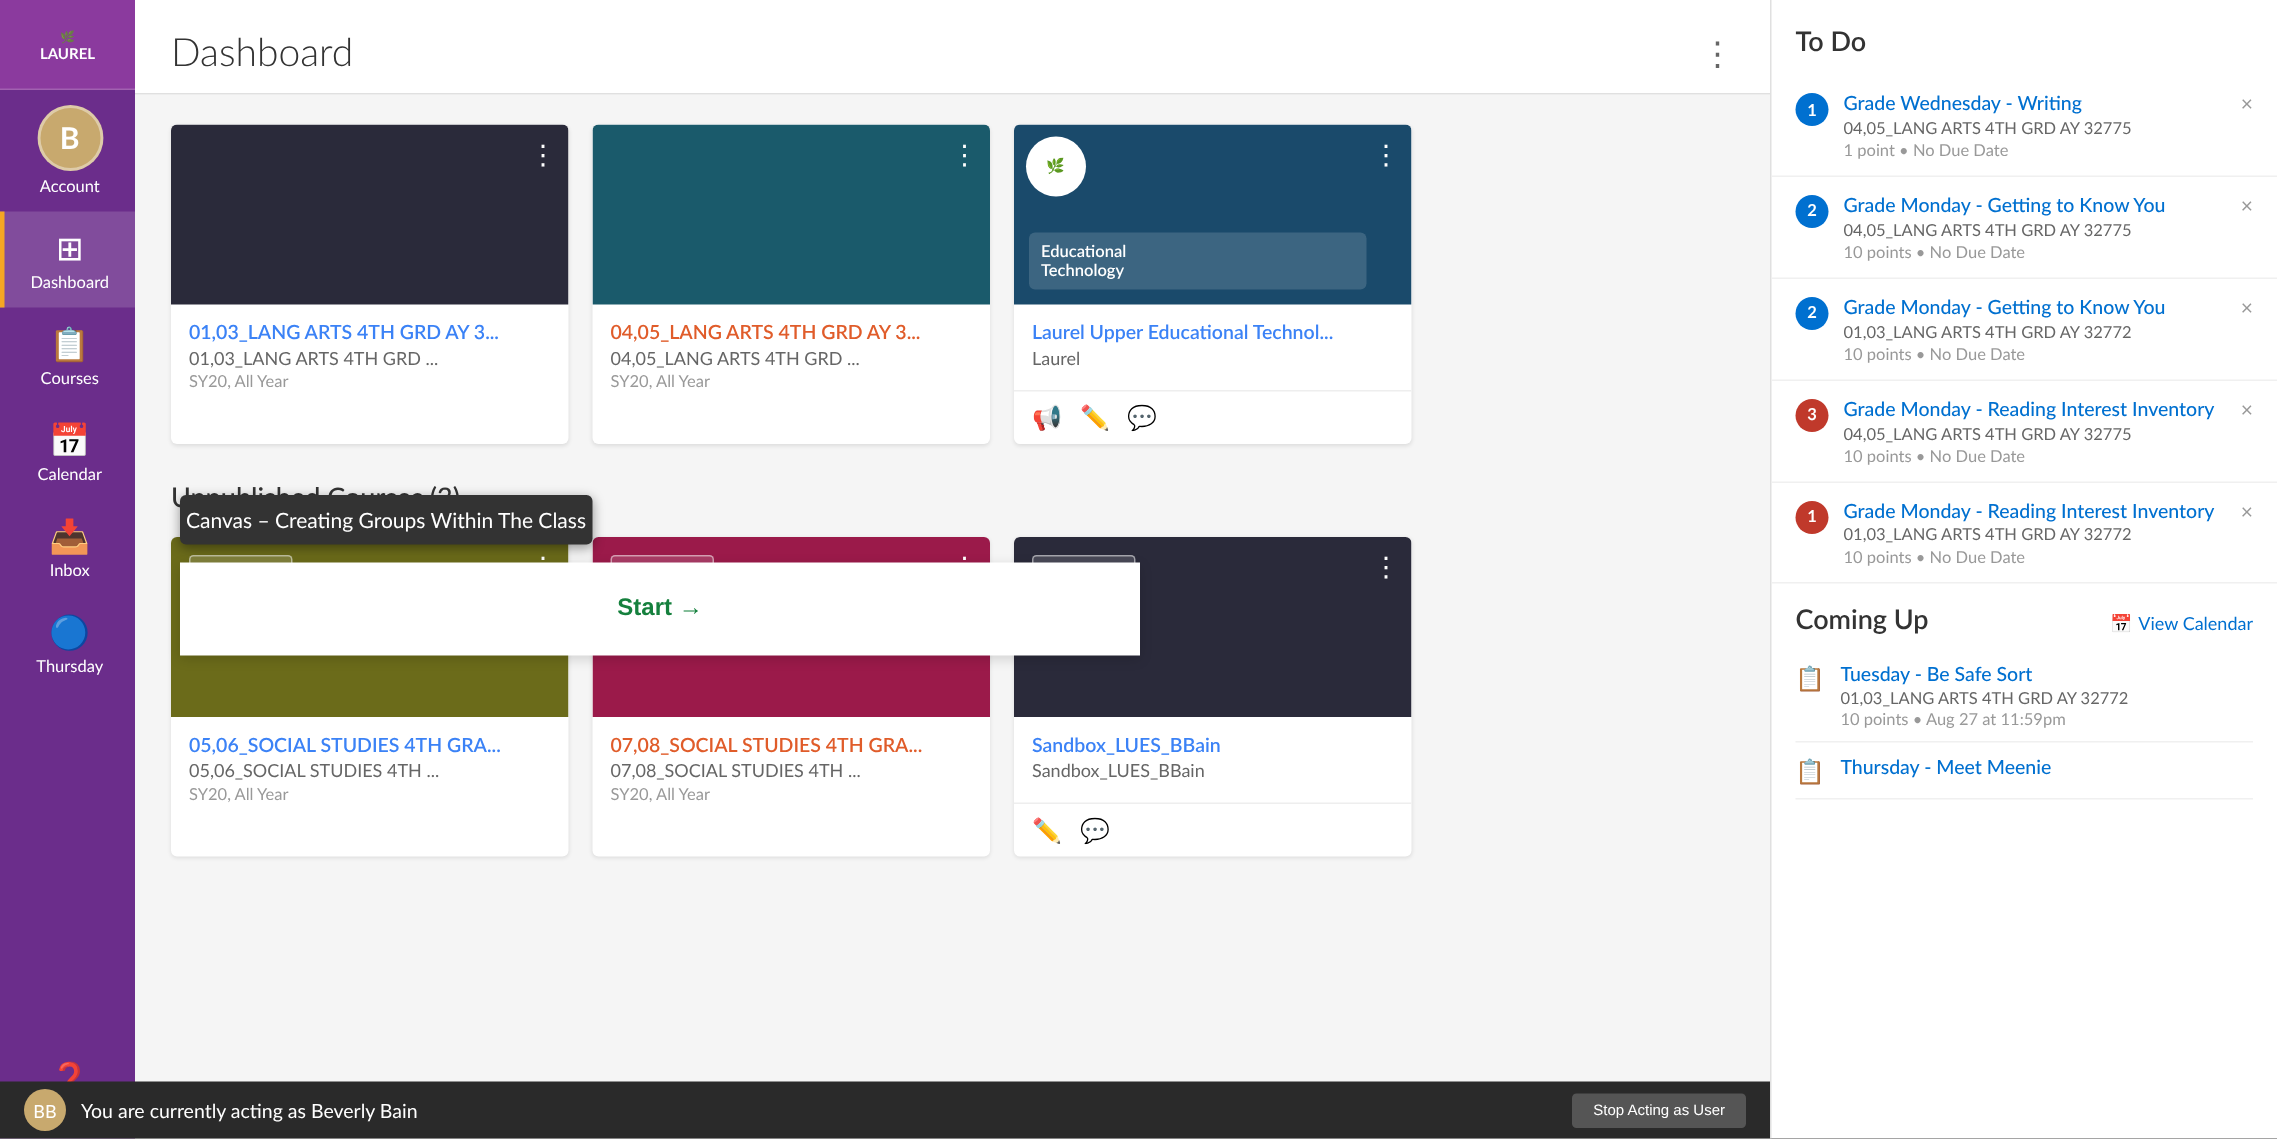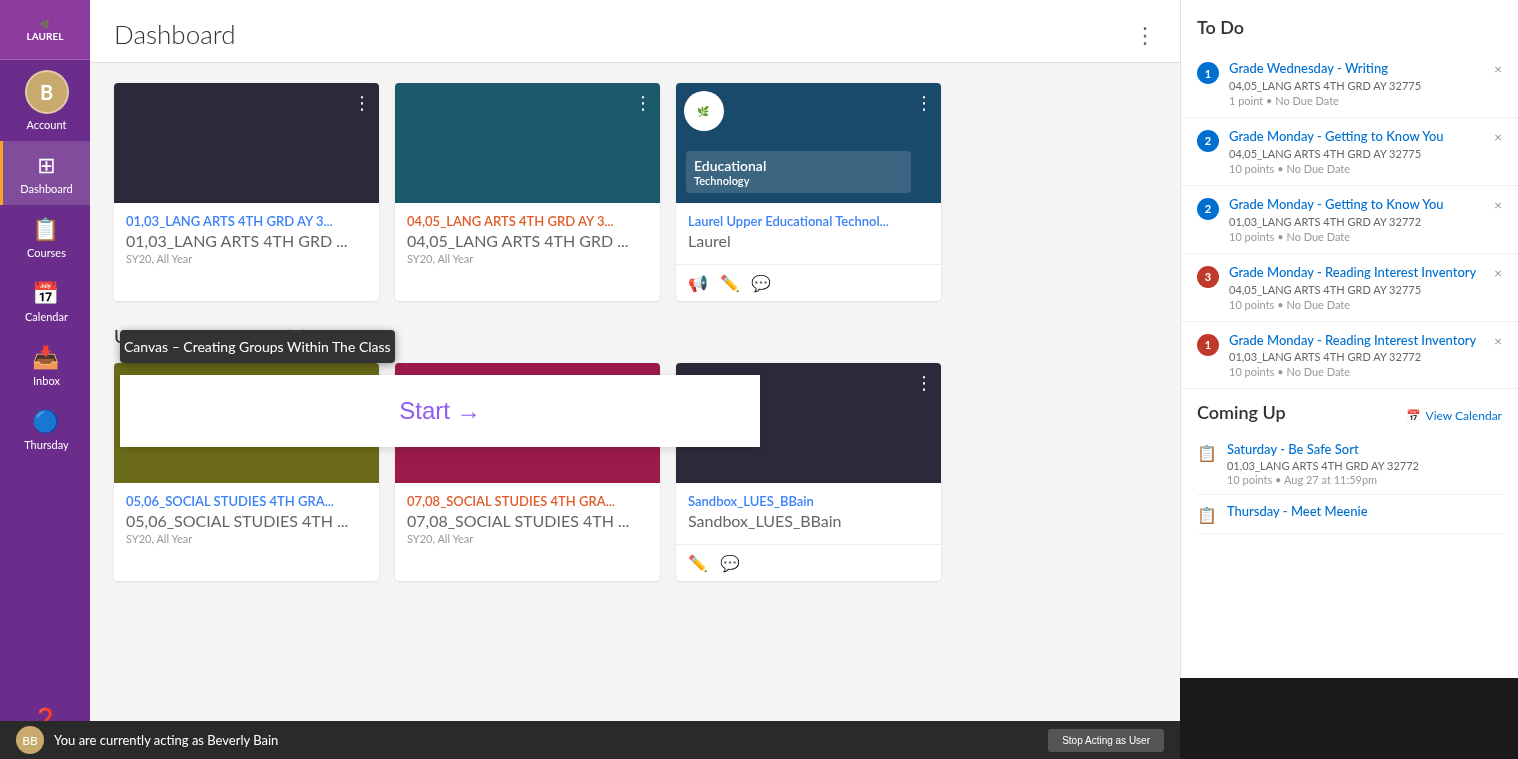--- a/index.html
+++ b/index.html
@@ -129,21 +129,21 @@
     .course-card-title {
       font-size: 13px;
       font-weight: 600;
       color: #3b82f6;
       white-space: nowrap;
       overflow: hidden;
       text-overflow: ellipsis;
       margin-bottom: 2px;
     }
     .course-card-subtitle {
-      font-size: 16px;
+      font-size: 12px;
       color: #666;
       white-space: nowrap;
       overflow: hidden;
       text-overflow: ellipsis;
       margin-bottom: 2px;
     }
     .course-card-meta { font-size: 11px; color: #999; }
     .course-card-icons {
       display: flex;
       gap: 12px;
@@ -188,33 +188,34 @@
       background: white;
       border: none;
       padding: 18px;
       z-index: 50;
       box-shadow: 0 2px 8px rgba(0,0,0,0.15);
     }
     .start-btn {
       width: 100%;
       background: white;
       border: none;
-      font-size: 24px;
-      color: #8b5cf6;
+      font-size: 16px;
+      color: #15803d;
       cursor: pointer;
       text-align: center;
       padding: 4px 0;
+      font-weight: bold;
     }
 
     
     .right-panel {
       position: absolute;
       right: 0; top: 0;
       width: 338px;
-      height: 678px;
+      height: 759px;
       background: white;
       border-left: 1px solid #e0e0e0;
       overflow-y: auto;
       padding: 16px 0;
     }
     .right-panel-title { font-size: 18px; font-weight: 600; color: #333; padding: 0 16px 12px; }
     .todo-item {
       display: flex;
       align-items: flex-start;
       padding: 10px 16px;
@@ -363,21 +364,21 @@
         </div>
       </div>
 
       <div class="course-card">
         <div class="course-card-image bg-tech">
           <span class="card-menu" style="position:absolute;top:8px;right:8px;color:white;font-size:18px;">⋮</span>
           <div style="position:absolute;top:8px;left:8px;width:40px;height:40px;border-radius:50%;overflow:hidden;background:#fff;display:flex;align-items:center;justify-content:center;">
             <span style="font-size:10px;color:#333;font-weight:bold;">🌿</span>
           </div>
           <div style="position:absolute;bottom:10px;left:10px;right:30px;background:rgba(255,255,255,0.15);padding:6px 8px;border-radius:4px;">
-            <div style="font-size:14px;color:white;font-weight:600;">Educational</div>
+            <div style="font-size:11px;color:white;font-weight:600;">Educational</div>
             <div style="font-size:11px;color:white;font-weight:600;">Technology</div>
           </div>
         </div>
         <div class="course-card-body">
           <div class="course-card-title">Laurel Upper Educational Technol...</div>
           <div class="course-card-subtitle">Laurel</div>
         </div>
         <div class="course-card-icons">
           <span class="course-card-icon">📢</span>
           <span class="course-card-icon">✏️</span>
@@ -507,21 +508,21 @@
     <div class="coming-up-header">
       <span class="coming-up-title">Coming Up</span>
       <span class="view-calendar-link">
         <span>📅</span>
         <span>View Calendar</span>
       </span>
     </div>
     <div class="coming-item">
       <span class="coming-icon">📋</span>
       <div class="coming-content">
-        <div class="coming-title">Saturday - Be Safe Sort</div>
+        <div class="coming-title">Tuesday - Be Safe Sort</div>
         <div class="coming-course">01,03_LANG ARTS 4TH GRD AY 32772</div>
         <div class="coming-meta">10 points • Aug 27 at 11:59pm</div>
       </div>
     </div>
     <div class="coming-item">
       <span class="coming-icon">📋</span>
       <div class="coming-content">
         <div class="coming-title">Thursday - Meet Meenie</div>
       </div>
     </div>

